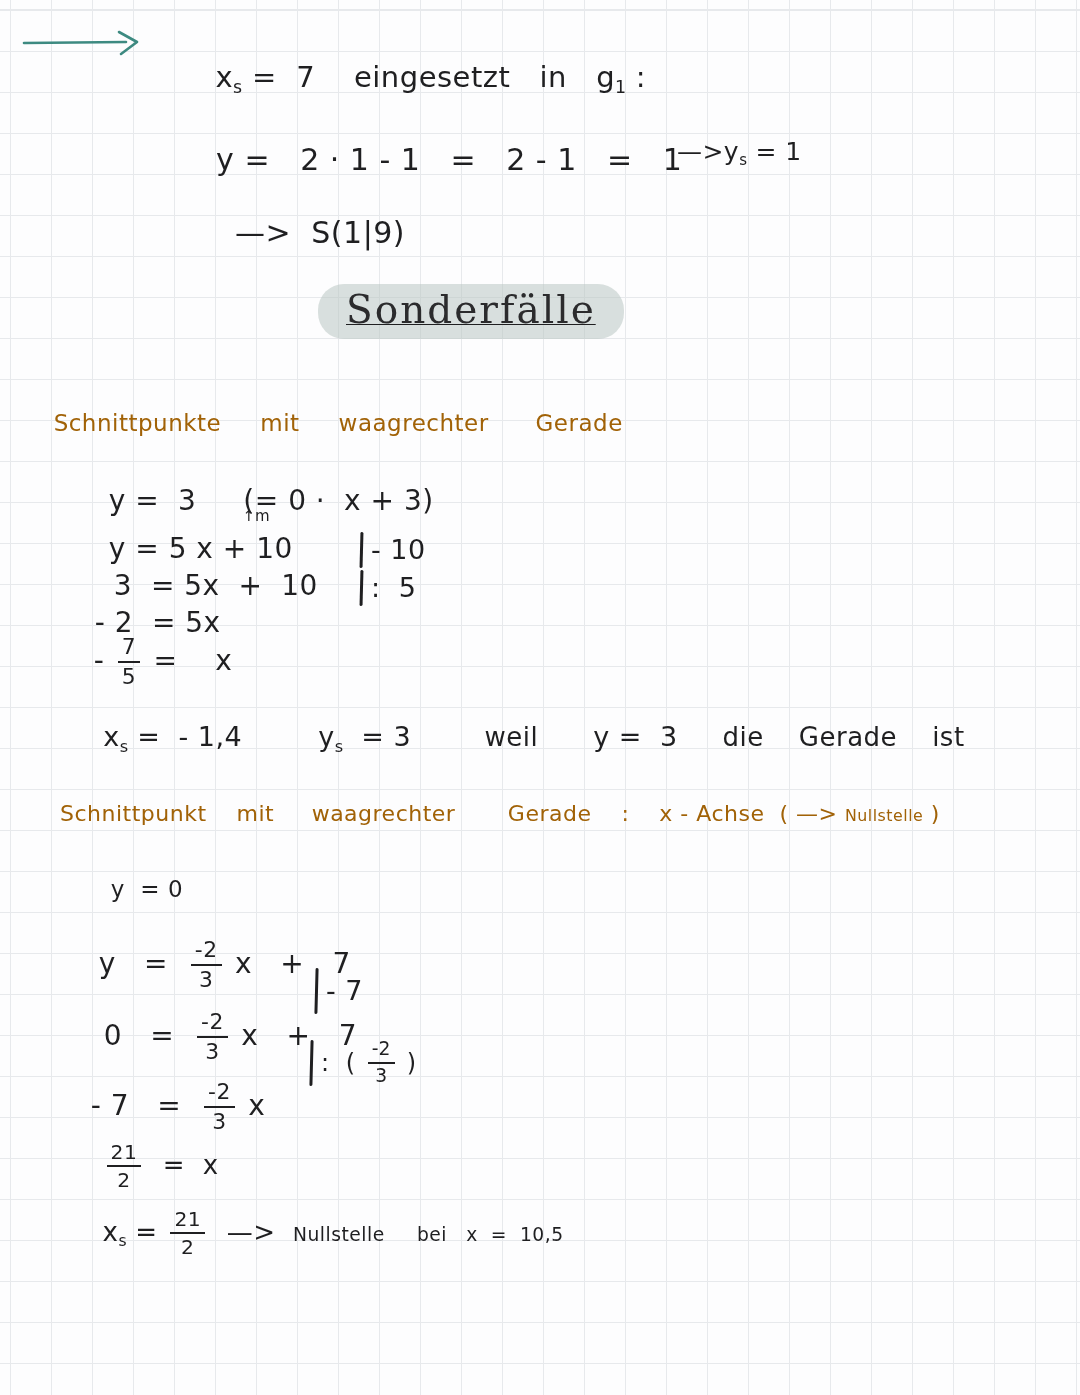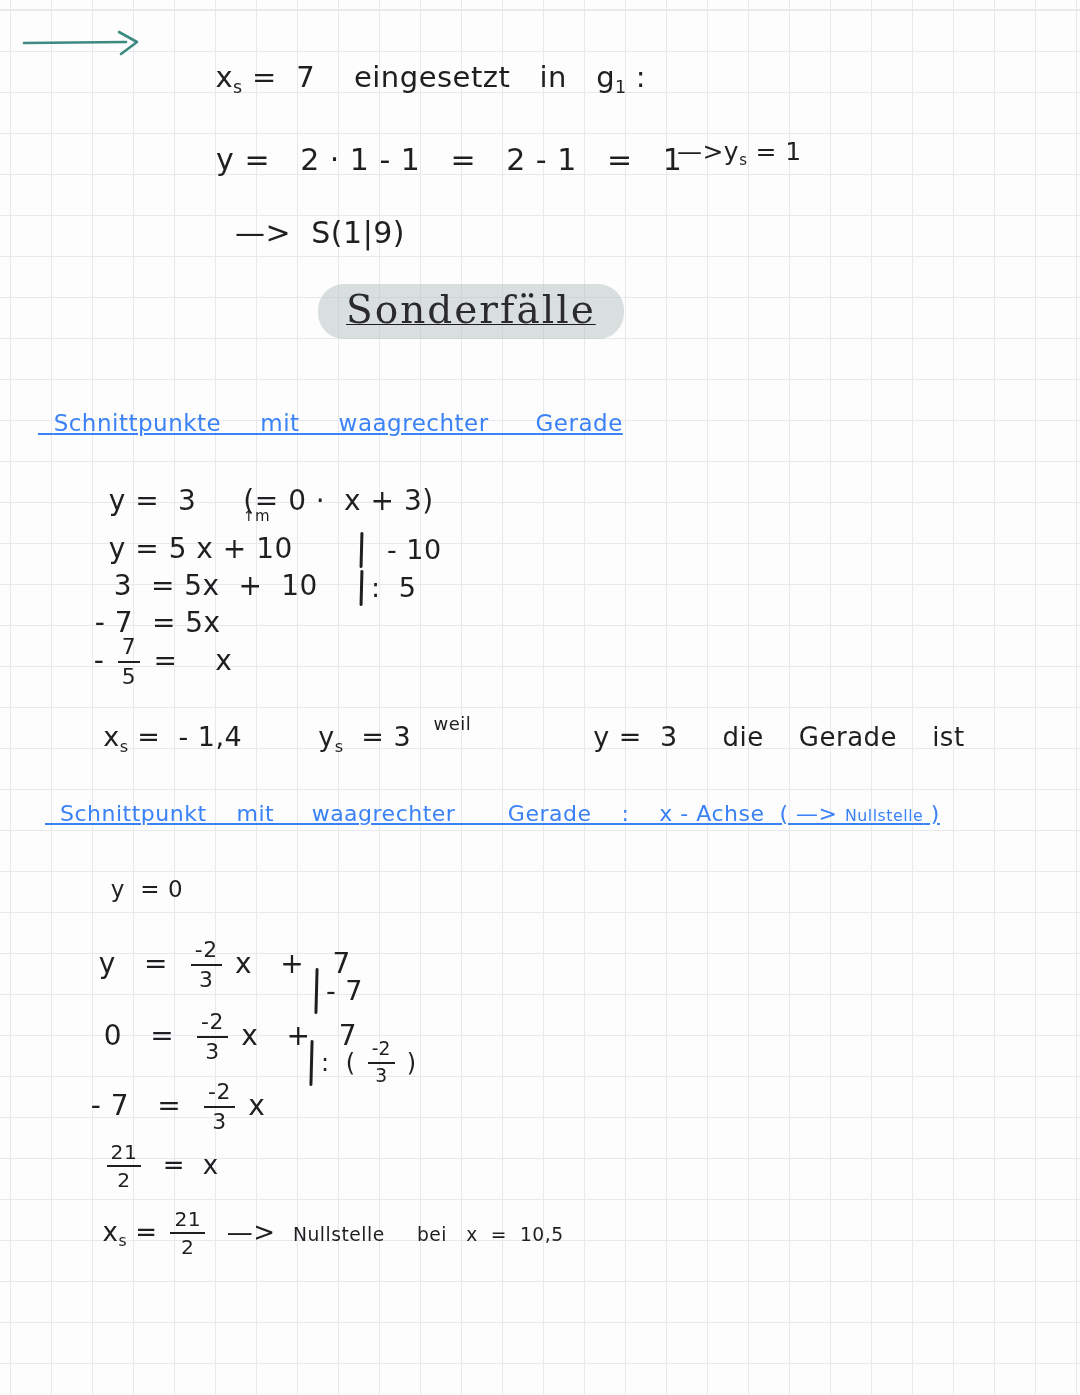--- a/index.html
+++ b/index.html
@@ -19,21 +19,21 @@
     background-position: 10px 10px;
     pointer-events:none;
   }
   .hw {
     position:absolute;
     white-space:pre;
     color:#1f1f21;
     letter-spacing:0.5px;
     line-height:1.1;
   }
-  .teal { color:#3b82f6;text-decoration:underline; }
+  .teal { color:#a16207; }
   .sub { font-size:0.60em; vertical-align:-0.35em; letter-spacing:0; }
   .small-note { font-size:0.72em; }
   .frac {
     display:inline-flex; flex-direction:column; align-items:center;
     vertical-align:middle; line-height:1; margin:0 4px;
     font-size:0.78em;
   }
   .frac .num { border-bottom:2.5px solid #1f1f21; padding:0 4px 3px; }
   .frac .den { padding-top:3px; }
   .op-note { position:absolute; display:flex; align-items:center; }
@@ -97,44 +97,44 @@
   <span>↑m</span>
 </div>
 
 <div class="hw" style="left:90px; top:503px; font-size:28px;">
   <span>y</span><span> = 5 x + 10</span>
 </div>
 
 <div class="hw" style="left:95px; top:540px; font-size:28px;">
   <span>3  = 5x  +  10</span>
 </div>
-<div class="op-note" style="left:360px; top:532px; font-size:27px;gap:16px;">
+<div class="op-note" style="left:360px; top:532px; font-size:27px;">
   <span class="pipe"></span>
     <span class="hw" style="position:static;">- 10</span>
 </div>
 
 <div class="hw" style="left:76px; top:577px; font-size:28px;">
-  <span>- 7  = 5x</span>
+  <span>- 2  = 5x</span>
 </div>
 <div class="op-note" style="left:360px; top:570px; font-size:27px;">
   <span class="pipe"></span>
     <span class="hw" style="position:static;">:  5</span>
 </div>
 
 <div class="hw" style="left:75px; top:605px; font-size:28px;">
   <span>- </span><span class="frac"><span class="num">7</span><span class="den">5</span></span><span> =    x</span>
 </div>
 
 <div class="hw" style="left:85px; top:692px; font-size:27px;text-align:right;">
   <span>x</span><span class="sub">s</span><span> =  - 1,4</span>
 </div>
 <div class="hw" style="left:300px; top:692px; font-size:27px;">
   <span>y</span><span class="sub">s</span><span>  = 3</span>
 </div>
-<div class="hw" style="left:421px; top:694px; font-size:18px;">
+<div class="hw" style="left:467px; top:694px; font-size:26px;">
   <span>weil</span>
 </div>
 <div class="hw" style="left:575px; top:692px; font-size:27px;">
   <span>y</span><span> =  3</span>
 </div>
 <div class="hw" style="left:705px; top:694px; font-size:26px;text-align:right;">
   <span>die    Gerade    ist</span>
 </div>
 
 <div class="hw teal" style="left:45px; top:778px; font-size:22px;">

